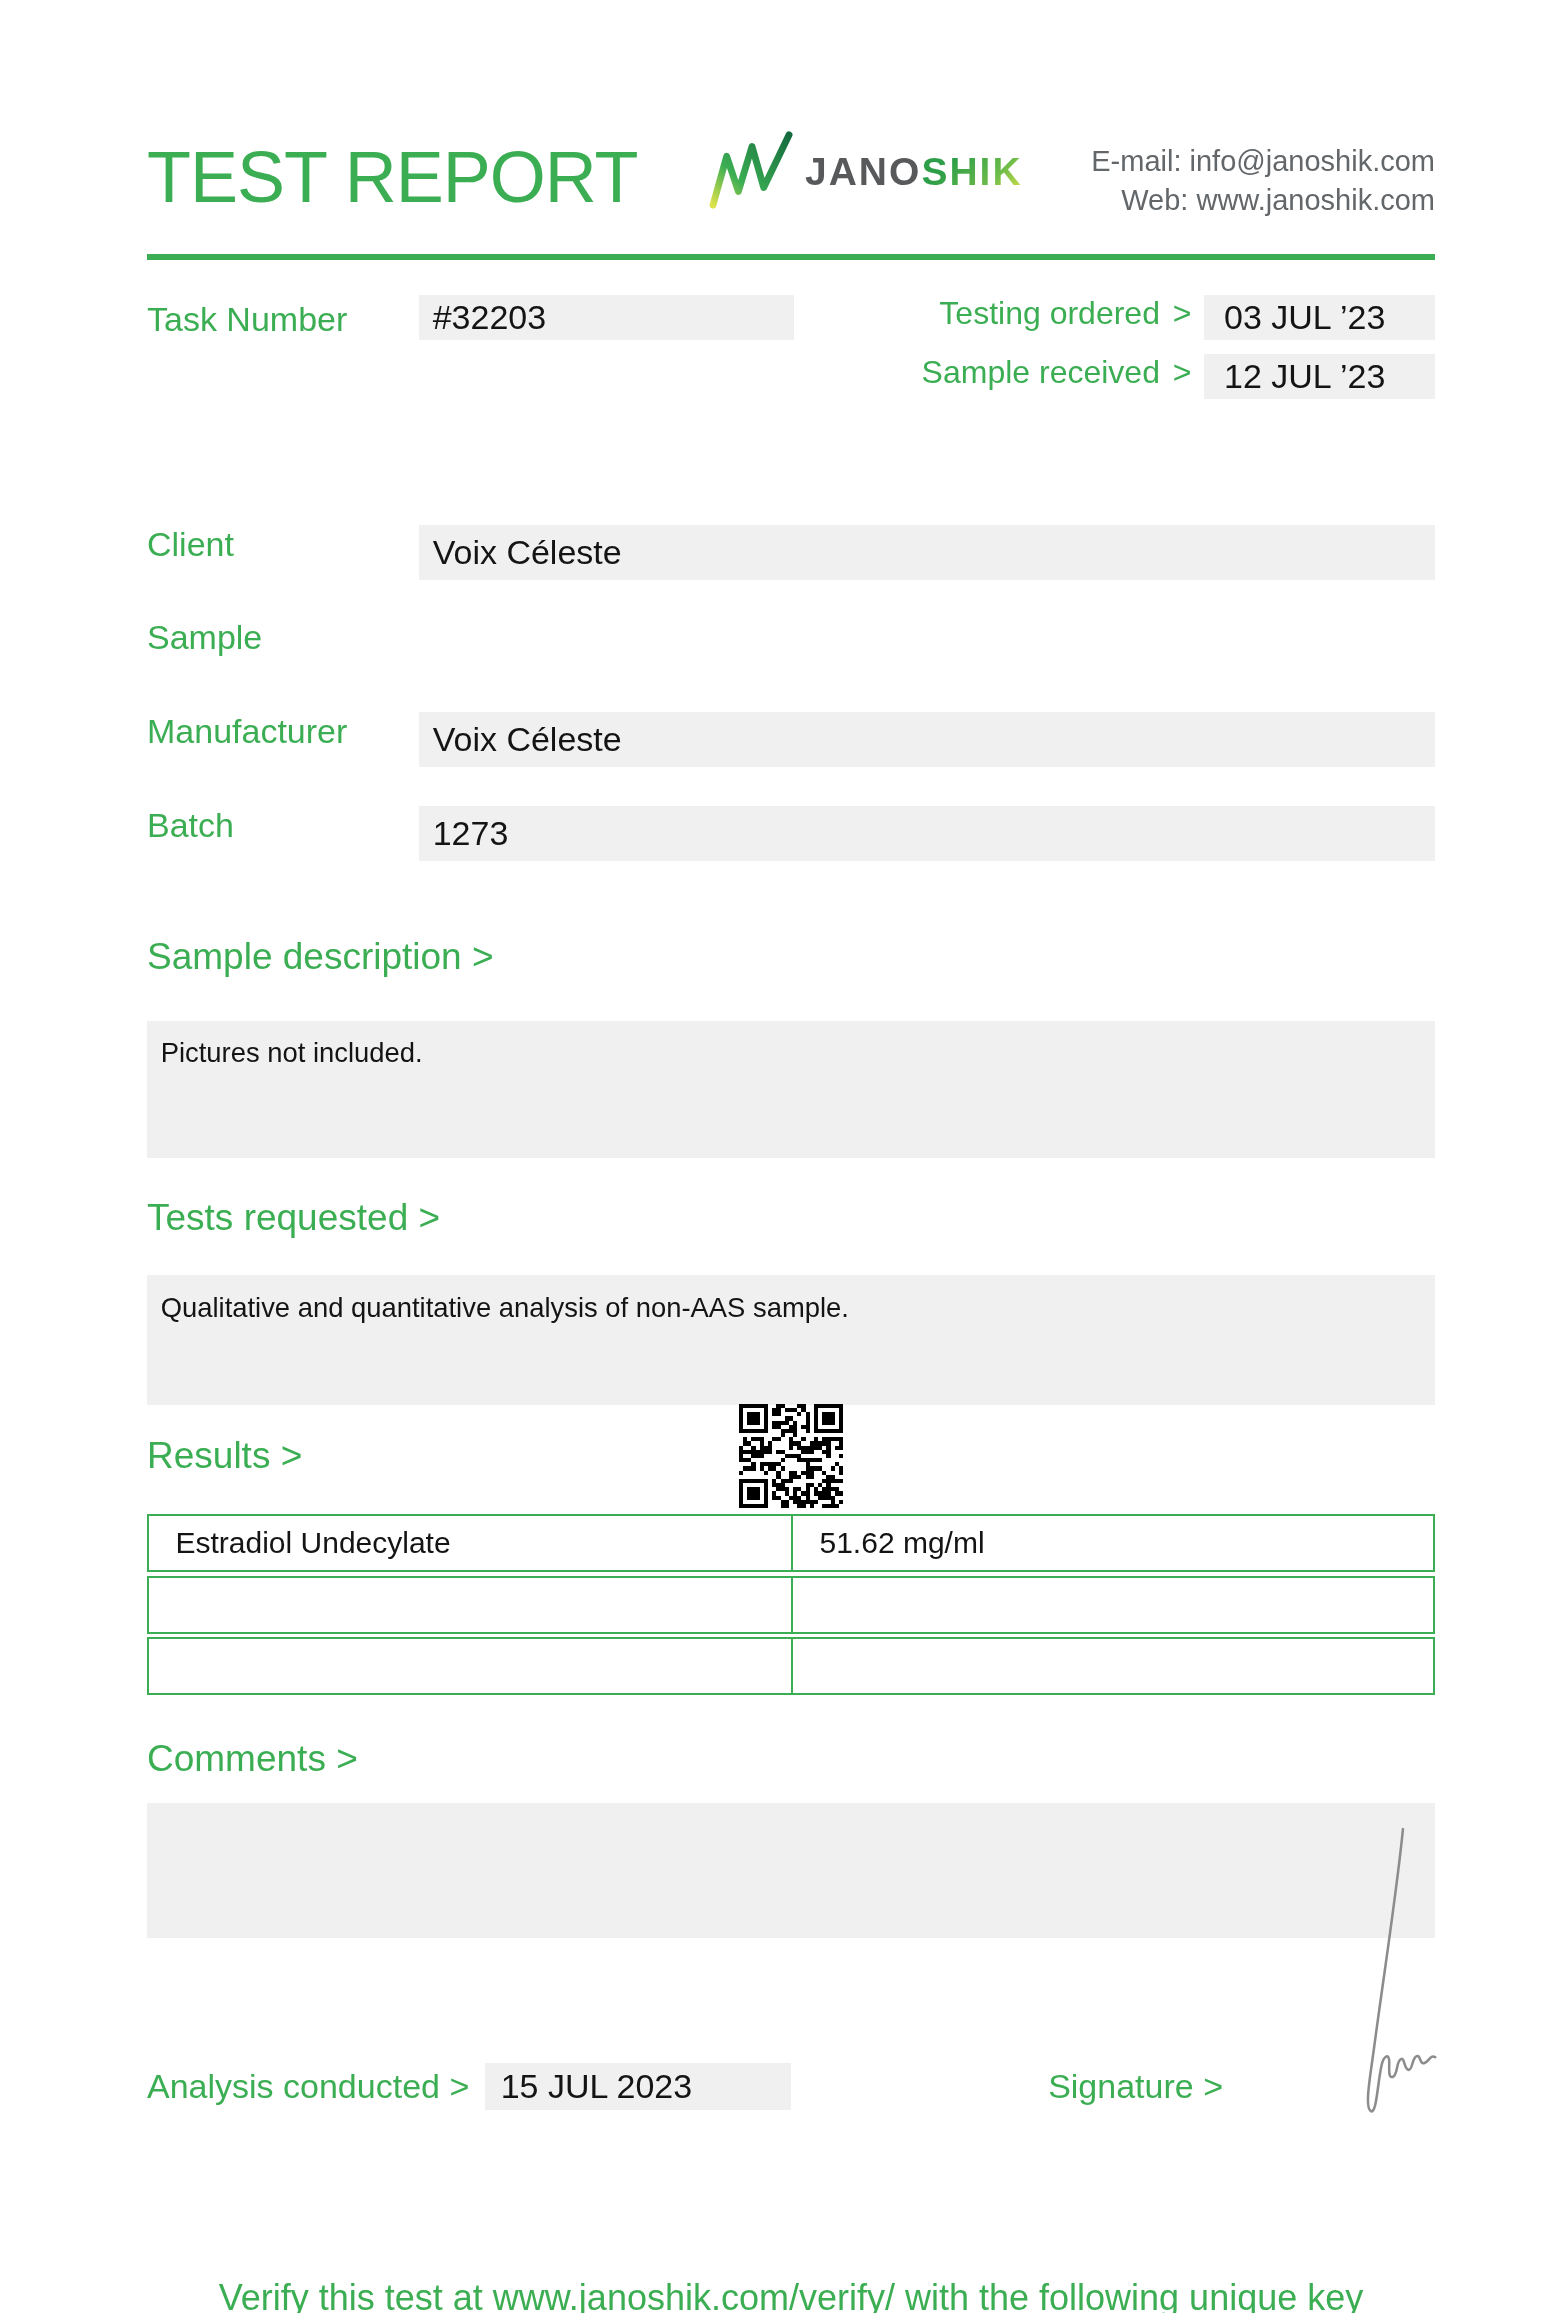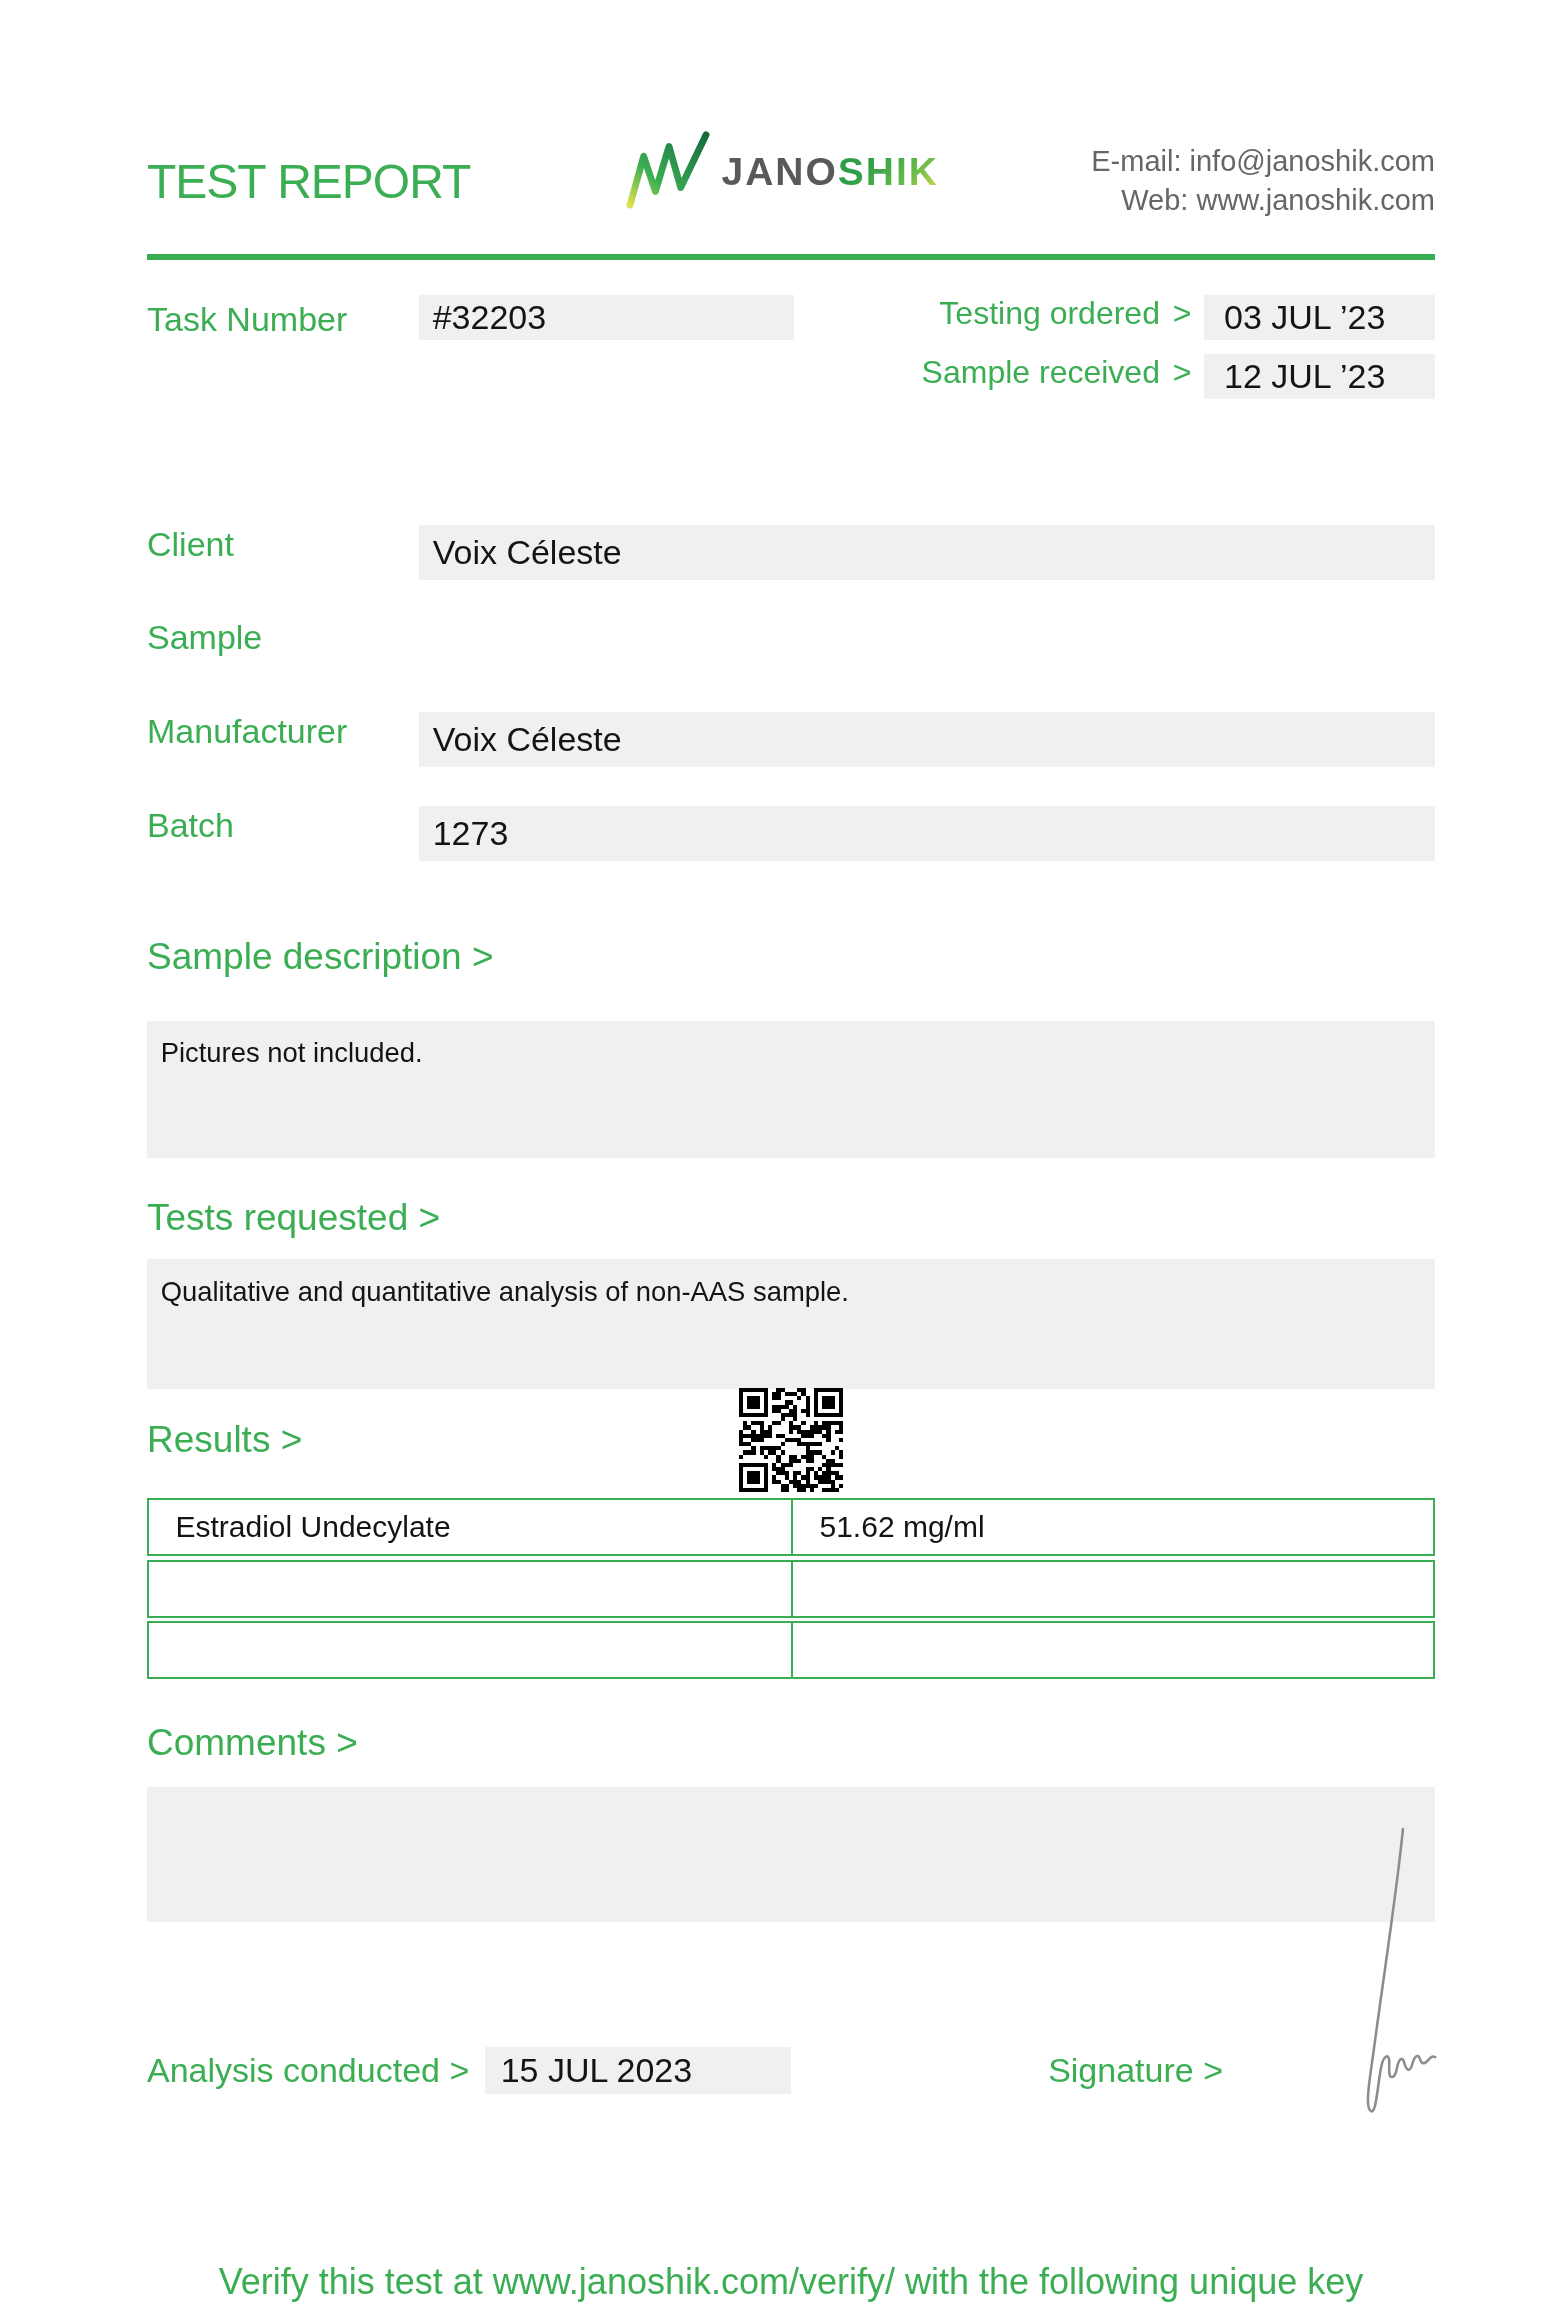--- a/index.html
+++ b/index.html
@@ -14,21 +14,21 @@
   }
   body {
     width: 1568px; height: 2313px; overflow: hidden; position: relative;
     background: #ffffff; color: var(--ink);
     font-family: "Liberation Sans", sans-serif;
   }
   .page { padding: 0 133px 0 147px; }
 
   
   .header { display: flex; justify-content: space-between; align-items: flex-end; margin-top: 76px; height: 143px; }
-  .title { font-size: 48px; line-height: 1; letter-spacing: -1px; color: var(--green); margin-bottom: 13px; }
+  .title { font-size: 72px; line-height: 1; letter-spacing: -1px; color: var(--green); margin-bottom: 6px; }
   .logo { display: flex; flex-direction: row; align-items: center; gap: 5.9px; margin-bottom: 5.9px; }
   .logo-text { font-size: 39px; font-weight: 700; letter-spacing: 2px; color: var(--logo-gray); line-height: 1; }
   .logo-text .green-part {
     background: linear-gradient(135deg, #2f9e48 30%, #6cbc49 70%, #dde24b 100%);
     -webkit-background-clip: text; background-clip: text;
     color: transparent;
   }
   .contact { text-align: right; color: var(--gray-text); font-size: 29px; line-height: 1.32; margin-bottom: 0px; }
   .rule { height: 5.9px; background: var(--green); margin-top: 35px; }
 
@@ -48,21 +48,21 @@
   .field-row { display: flex; align-items: flex-start; height: 54px; margin-top: 28px; }
   .field-row .g-label { width: 272px; }
   .field-value { flex: 1; background: var(--field-bg); height: 55px; line-height: 55px; padding-left: 13.7px; font-size: 34px; }
 
   
   .section-heading { color: var(--green); font-size: 37px; line-height: 1.15; }
   .h-desc { margin-top: 76px; }
   .gray-box { background: var(--field-bg); font-size: 27.4px; padding: 16.7px 13.7px; }
   .desc-box { margin-top: 42px; height: 137px; }
   .h-tests { margin-top: 39px; }
-  .tests-box { margin-top: 20px; height: 130px; }
+  .tests-box { margin-top: 36px; height: 130px; }
 
   
   .results-band { position: relative; margin-top: 30px; }
   .qr-wrap { position: absolute; top: -31px; left: 50%; transform: translateX(-50%); width: 104px; height: 104px; }
   .h-results { margin-top: 0; }
   .results-table { margin-top: 36px; }
   .t-row { border: 2.9px solid var(--green); display: grid; grid-template-columns: 1fr 1fr; height: 58px; margin-bottom: 3.9px; }
   .t-cell { display: flex; align-items: center; padding-left: 26.5px; font-size: 30px; }
   .t-cell.second { border-left: 2.9px solid var(--green); }
 

